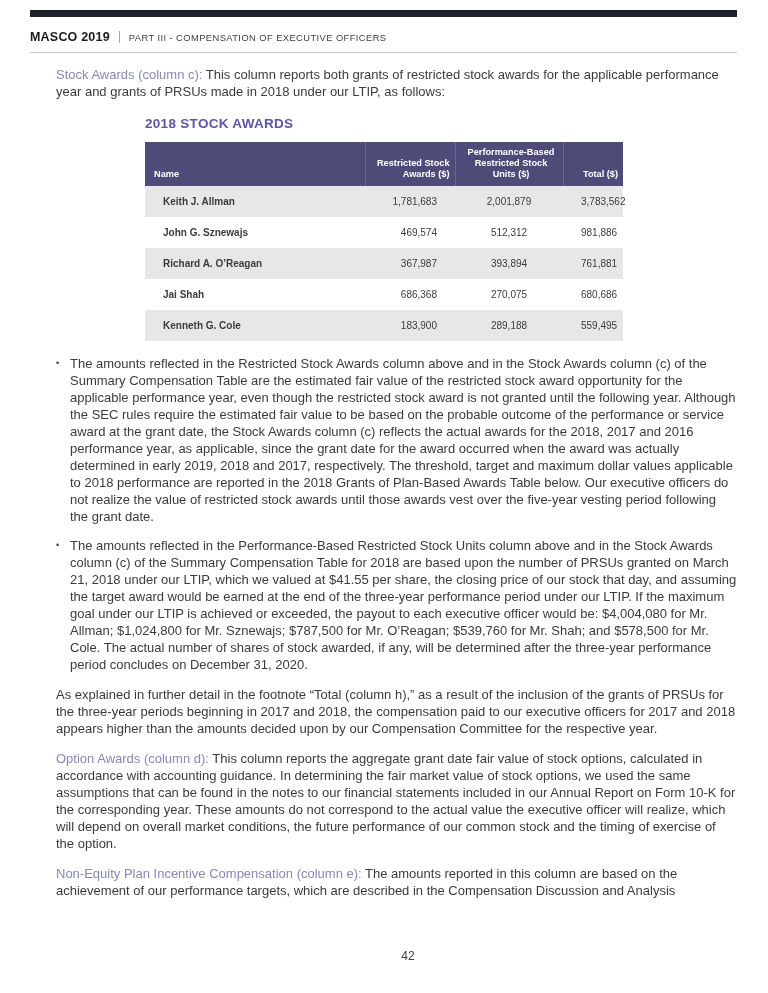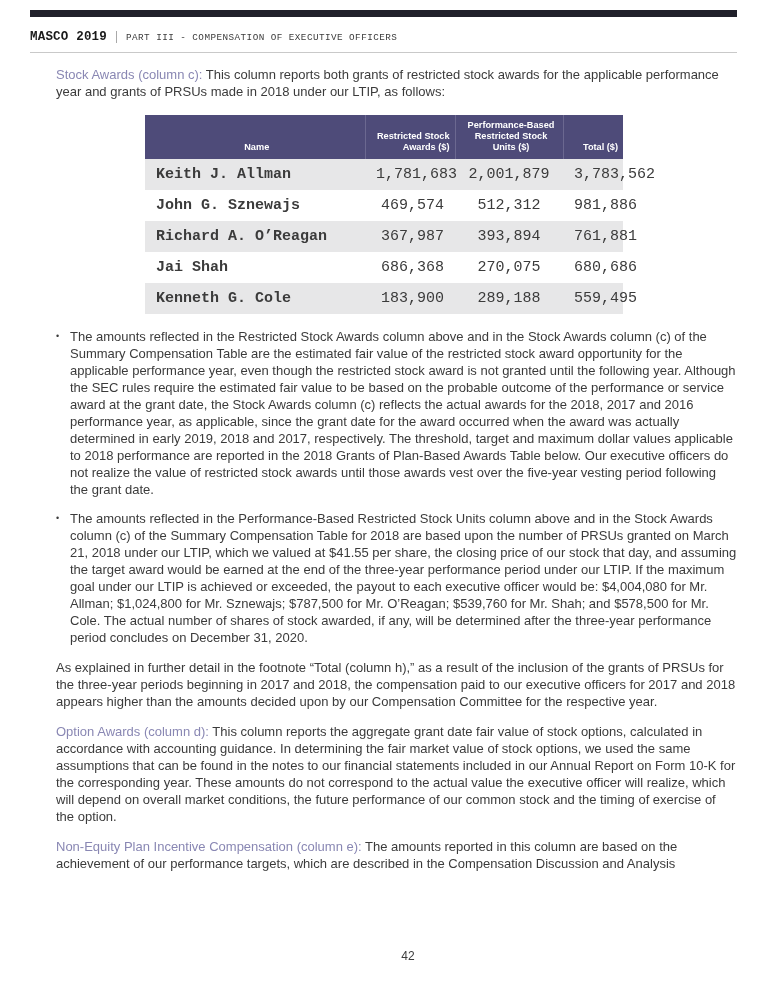--- a/index.html
+++ b/index.html
@@ -8,45 +8,45 @@
     width:768px; height:993px;
     font-family:"Liberation Sans", sans-serif;
     color:#3b3b3b;
     overflow:hidden;
     position:relative;
   }
   .page { position:relative; width:768px; height:993px; padding:10px 31px 0 30px; }
 
   .topbar { height:7px; background:#20202a; }
 
-  .header-row { display:flex; align-items:center; margin-top:13px;font-family:Liberation Mono, monospace; }
+  .header-row { display:flex; align-items:center; margin-top:13px; }
   .brand { font-size:12.5px; font-weight:700; color:#1a1a1a; letter-spacing:0.2px; white-space:nowrap; }
   .hdr-divider { width:1px; height:12px; background:#a9a9a9; margin:0 9px; }
   .section { font-size:9.3px; color:#3c3c3c; letter-spacing:0.45px; padding-top:1px; white-space:nowrap; }
   .header-rule { height:1px; background:#c9c9c9; margin-top:8px; }
 
   .content { margin-left:26px; margin-top:13px; font-size:13px; line-height:17px; color:#3b3b3b; }
   .para { margin-top:13px; }
   .para.first { margin-top:0; }
   .lead { color:#8987b3; }
 
   .table-block { margin:15px 0 0 89px; }
   .table-title { color:#5b57a6; font-size:13.5px; font-weight:700; letter-spacing:0.3px; margin-bottom:10px; }
   table.sa { border-collapse:collapse; table-layout:fixed; width:478px; }
   table.sa thead th {
     background:#4e4b79; color:#ffffff; font-weight:700;
     font-size:9.2px; line-height:11px; vertical-align:bottom;
     padding:5px 5px 6px 9px;
   }
   table.sa thead th + th { border-left:1px solid #6b6890; }
-  th.c-name  { text-align:center;  padding-left:8px; }
+  th.c-name  { text-align:left;  padding-left:8px; }
   th.c-restricted { text-align:right; }
   th.c-prsu  { text-align:center; }
   th.c-total { text-align:right; padding-right:6px; }
-  table.sa tbody td { font-size:15px; padding:7px 11px; color:#3b3b3b;font-family:Liberation Mono, monospace; }
+  table.sa tbody td { font-size:10px; padding:7px 18px; color:#3b3b3b; }
   table.sa tbody tr:nth-child(odd) { background:#e7e7e8; }
   td.c-name  { font-weight:700; color:#2f2f2f; padding-left:8px; }
   td.c-restricted { text-align:right; padding-right:13px; }
   td.c-prsu  { text-align:center; padding-right:18px; }
   td.c-total { text-align:right; padding-right:6px; }
 
   .bullets { margin-top:14px; }
   .bullet { display:flex; margin-top:12px; }
   .bullet.first { margin-top:0; }
   .bullet-marker { flex:0 0 14px; font-size:9px; line-height:17px; color:#3b3b3b; }
@@ -72,20 +72,21 @@
   <div class="header-rule"></div>
 
   <div class="content">
 
     <p class="para first">
       <span class="lead">Stock Awards (column c):</span>
       <span>This column reports both grants of restricted stock awards for the applicable performance year and grants of PRSUs made in 2018 under our LTIP, as follows:</span>
     </p>
 
     <div class="table-block">
+      <div class="table-title">2018 STOCK AWARDS</div>
       <table class="sa">
         <colgroup>
           <col style="width:220px">
             <col style="width:90px">
             <col style="width:108px">
             <col style="width:60px">
         </colgroup>
         <thead>
           <tr>
             <th class="c-name">Name</th>

